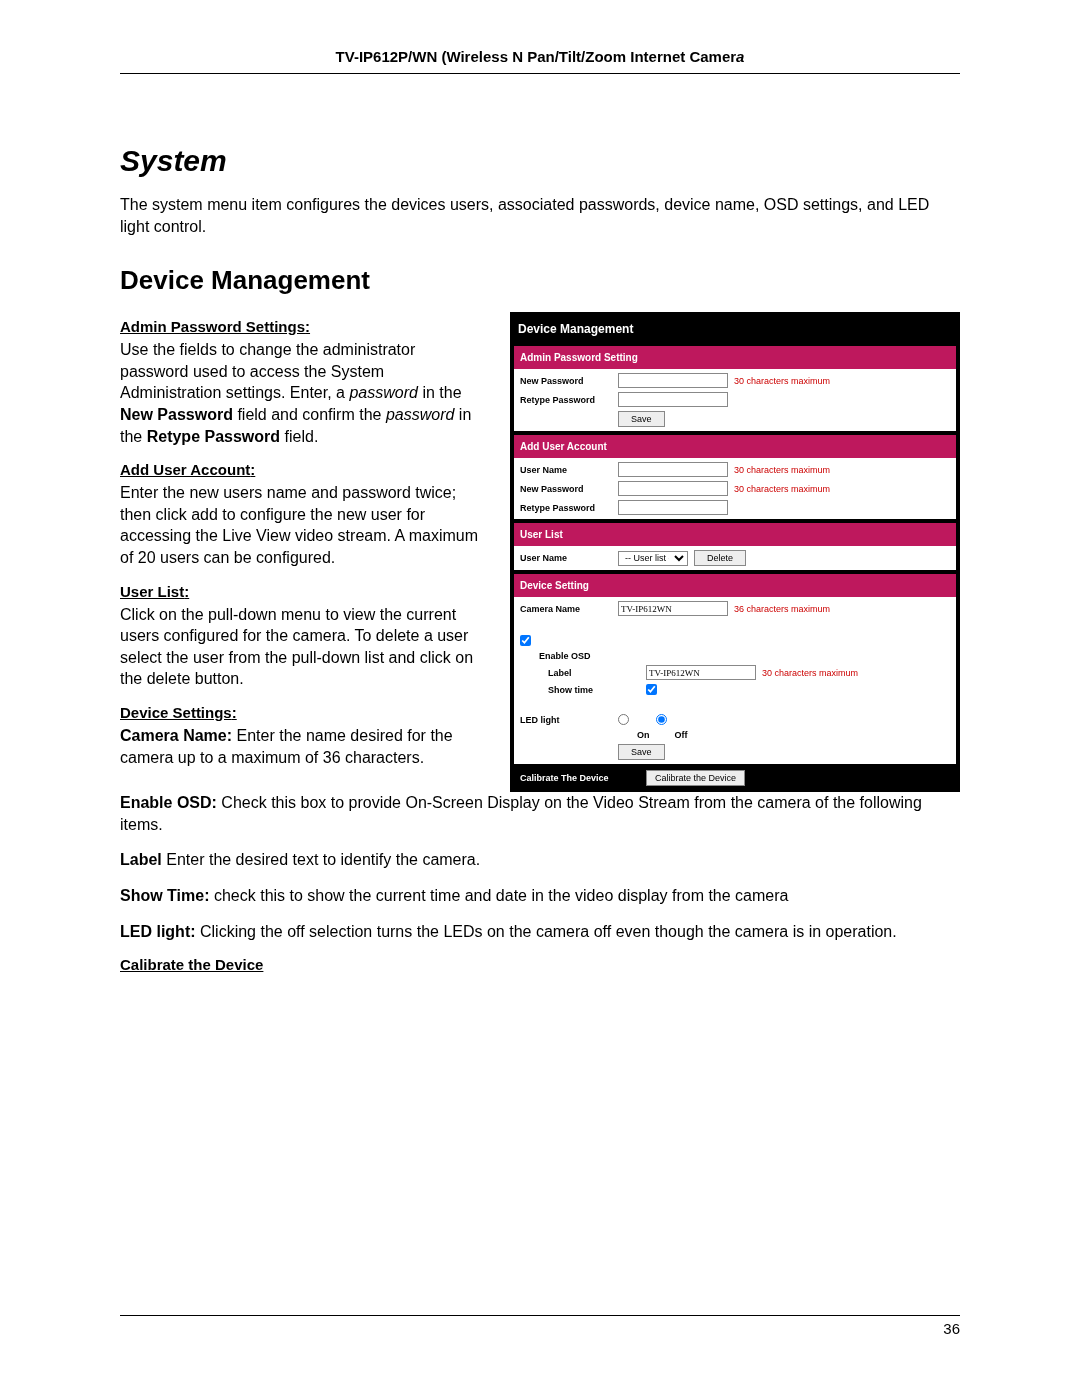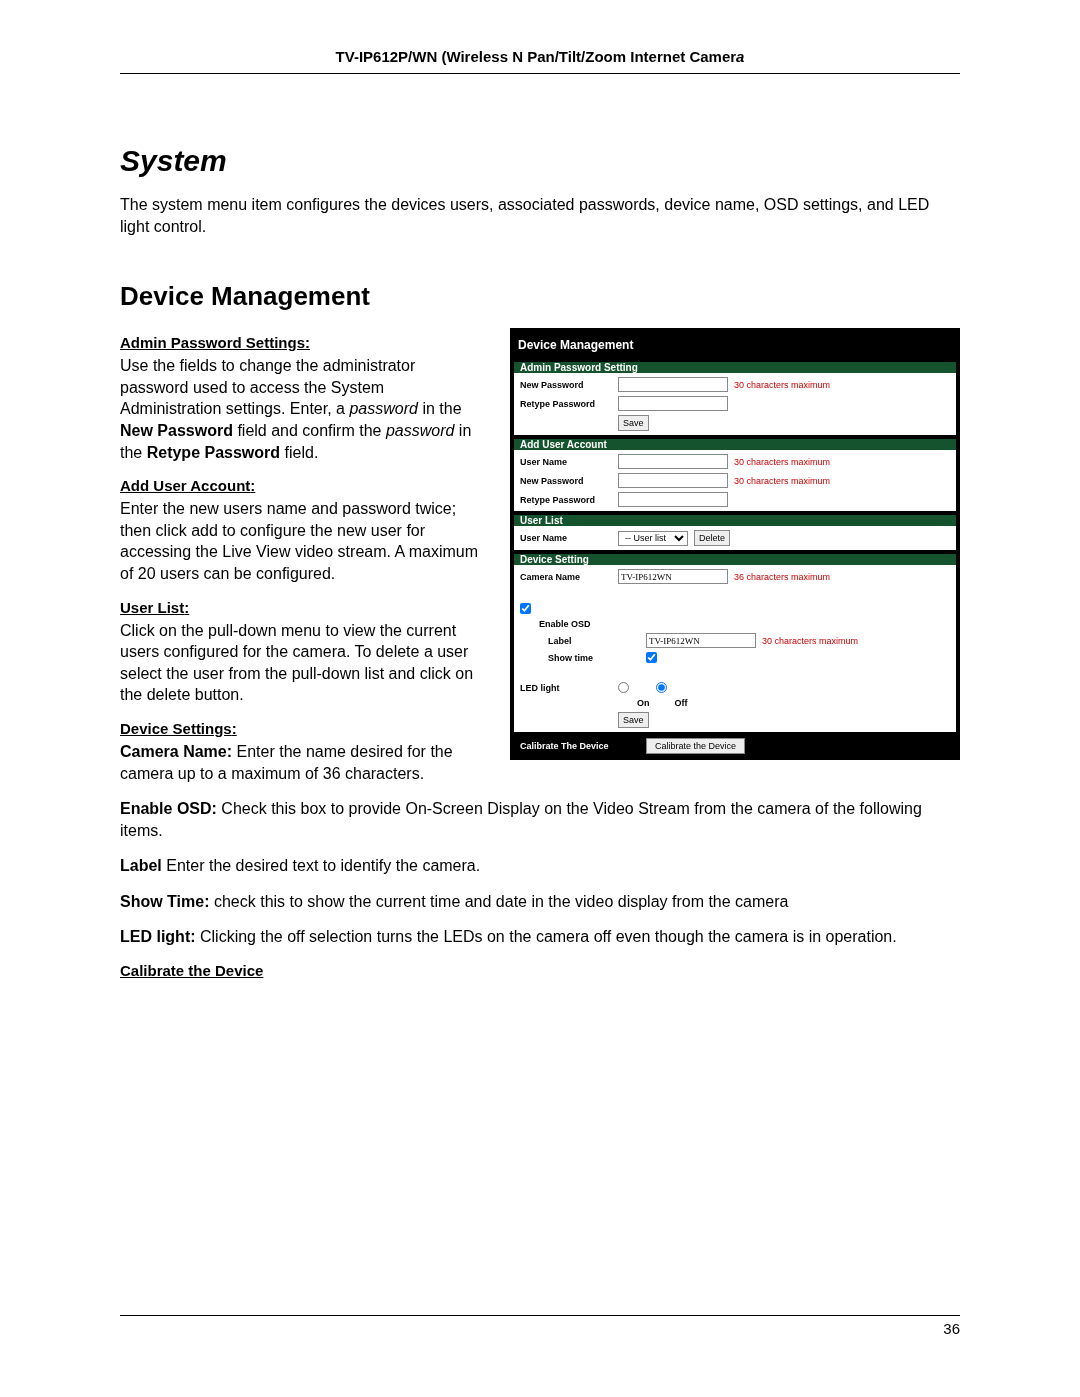--- a/index.html
+++ b/index.html
@@ -30,21 +30,21 @@
   }
   .section-title {
     font-style: italic;
     font-weight: bold;
     font-size: 30px;
     margin: 70px 0 16px 0;
   }
   .intro {
     font-size: 16px;
     line-height: 1.35;
-    margin-bottom: 44px;
+    margin-bottom: 28px;
   }
   .h2 {
     font-weight: bold;
     font-size: 26px;
     margin: 0 0 16px 0;
   }
   .sub {
     font-weight: bold;
     text-decoration: underline;
     font-size: 15px;
@@ -74,25 +74,25 @@
     padding: 4px;
   }
   .panel-title {
     font-weight: bold;
     font-size: 12px;
     padding: 6px 4px;
     background: #000;
     color: #fff;
   }
   .panel-sub {
-    background: #14532d;
+    background: #be185d;
     color: #fff;
     font-weight: bold;
     font-size: 10px;
-    padding: 0 6px;
+    padding: 6px 6px;
     margin-top: 4px;
   }
   .panel-body {
     background: #fff;
     color: #000;
     padding: 2px 0;
   }
   .row {
     display: flex;
     align-items: center;
@@ -109,21 +109,21 @@
     font-size: 9px;
     box-sizing: border-box;
     border: 1px solid #888;
     background: #fff;
     padding: 0 2px;
   }
   .row input.txt { width: 110px; font-family: Liberation Serif, serif; }
   .row .hint { color: #c00; font-size: 9px; }
   .row button {
     font-size: 9px;
-    padding: 0 4px;
+    padding: 0 12px;
     height: 16px;
     border: 1px solid #888;
     background: #eee;
     cursor: pointer;
   }
   .row input[type="checkbox"], .row input[type="radio"] {
     margin: 0 2px 0 0;
     width: 11px; height: 11px;
   }
   .row .inline-lbl { font-size: 9px; font-weight: bold; margin-top: 31px; }

